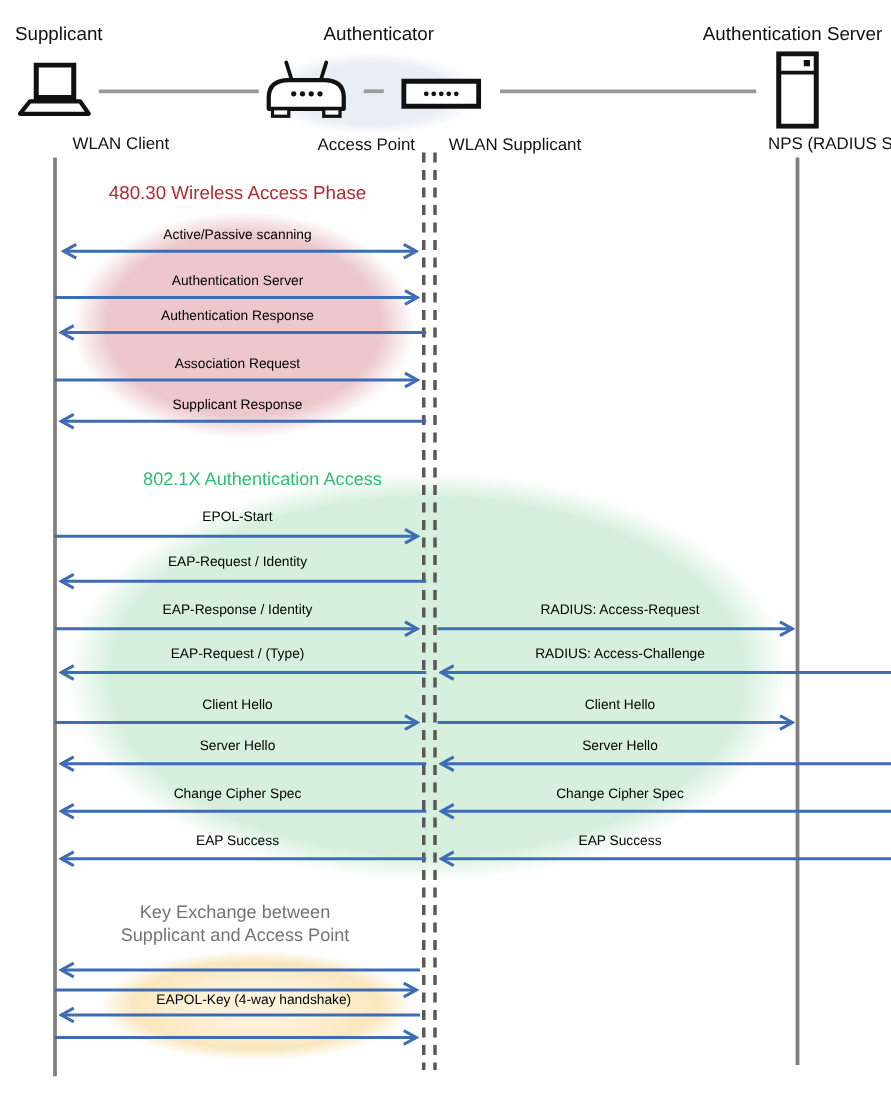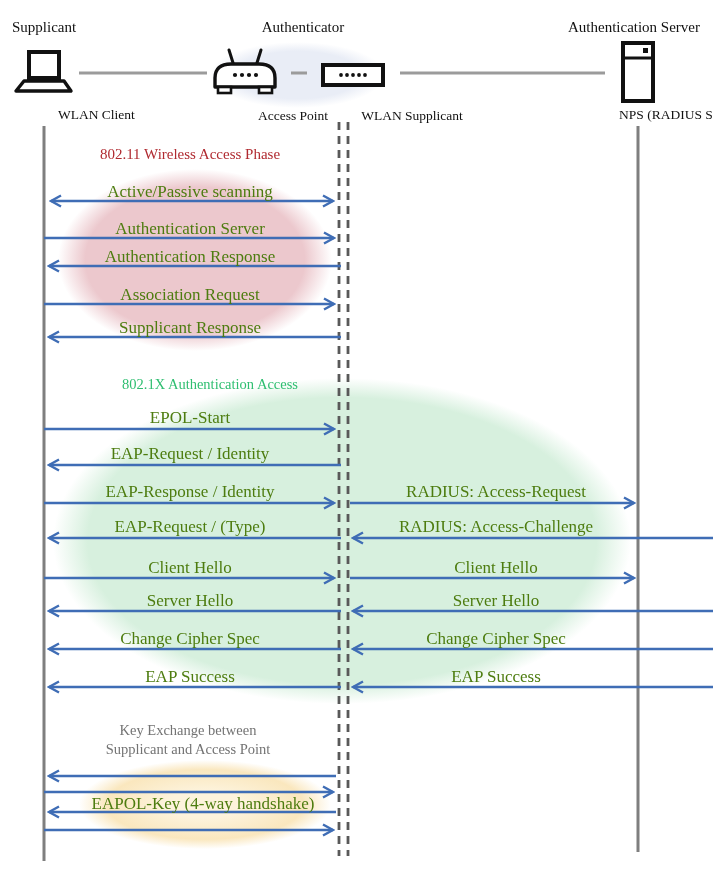--- a/index.html
+++ b/index.html
@@ -1,31 +1,31 @@
 <!DOCTYPE html>
 <html><head>
 <meta charset="utf-8">
 <style>
   html,body{margin:0;padding:0;background:#ffffff;}
   #canvas{
     position:relative;width:713px;height:875px;background:#ffffff;overflow:hidden;
-    font-family:Liberation Serif, serif;
+    font-family:Liberation Sans, sans-serif;
   }
   .ellipse{position:absolute;border-radius:50%;}
   .e-auth{left:210px;top:42px;width:175px;height:66px;
     background:radial-gradient(closest-side,#e9edf6 72%,rgba(233,237,246,0) 100%);}
   .e-p1{left:58px;top:169px;width:274px;height:182px;
     background:radial-gradient(closest-side,#ecc8cd 80%,rgba(236,200,205,0) 100%);}
   .e-p2{left:53px;top:378px;width:578px;height:326px;
     background:radial-gradient(closest-side,#d7f0de 88%,rgba(215,240,222,0) 100%);}
   .e-p3{left:79px;top:760px;width:252px;height:89px;
     background:radial-gradient(closest-side,#fdf3dc 30%,#fae7be 78%,rgba(250,231,190,0) 100%);}
   svg.layer{position:absolute;left:0;top:0;}
   .lbl{position:absolute;transform:translateX(-50%);white-space:nowrap;
-    font-size:17px;color:#4d7c0f;}
+    font-size:11px;color:#000000;}
   .role{position:absolute;white-space:nowrap;font-size:15px;color:#111;}
   .role.ctr{transform:translateX(-50%);}
   .node-lbl{position:absolute;white-space:nowrap;font-size:13.5px;color:#111;margin-left:48px;}
   .node-lbl.ctr{transform:translateX(-50%);}
   .ptitle{position:absolute;transform:translateX(-50%);white-space:nowrap;font-size:14.5px;}
   .p1t{color:#b02a30;font-size:15px;}
   .p2t{color:#2ebe70;}
   .p3t{color:#737373;text-align:center;line-height:19px;}
   .icon{position:absolute;}
 </style>
@@ -122,21 +122,21 @@
     <rect x="4" y="2" width="30" height="58" fill="#fff" stroke="#111" stroke-width="4"></rect>
     <line x1="4" y1="17" x2="34" y2="17" stroke="#111" stroke-width="3"></line>
     <rect x="24" y="7" width="5" height="5" fill="#111"></rect>
   </svg>
 
   <div class="node-lbl" style="left:10px;top:107px">WLAN Client</div>
   <div class="node-lbl ctr" style="left:245px;top:108px">Access Point</div>
   <div class="node-lbl ctr" style="left:364px;top:108px">WLAN Supplicant</div>
   <div class="node-lbl ctr" style="left:634px;top:107px">NPS (RADIUS Server)</div>
 
-  <div class="ptitle p1t" style="left:190px;top:146px">802.11 Wireless Access Phase</div>
+  <div class="ptitle p1t" style="left:190px;top:146px">480.30 Wireless Access Phase</div>
   <div class="ptitle p2t" style="left:210px;top:376px">802.1X Authentication Access</div>
   <div class="ptitle p3t" style="left:188px;top:721px">
     <div>Key Exchange between</div>
     <div>Supplicant and Access Point</div>
   </div>
 
   <div class="lbl" style="left:190px;top:182px">Active/Passive scanning</div>
   <div class="lbl" style="left:190px;top:219px">Authentication Server</div>
   <div class="lbl" style="left:190px;top:247px">Authentication Response</div>
   <div class="lbl" style="left:190px;top:285px">Association Request</div>

